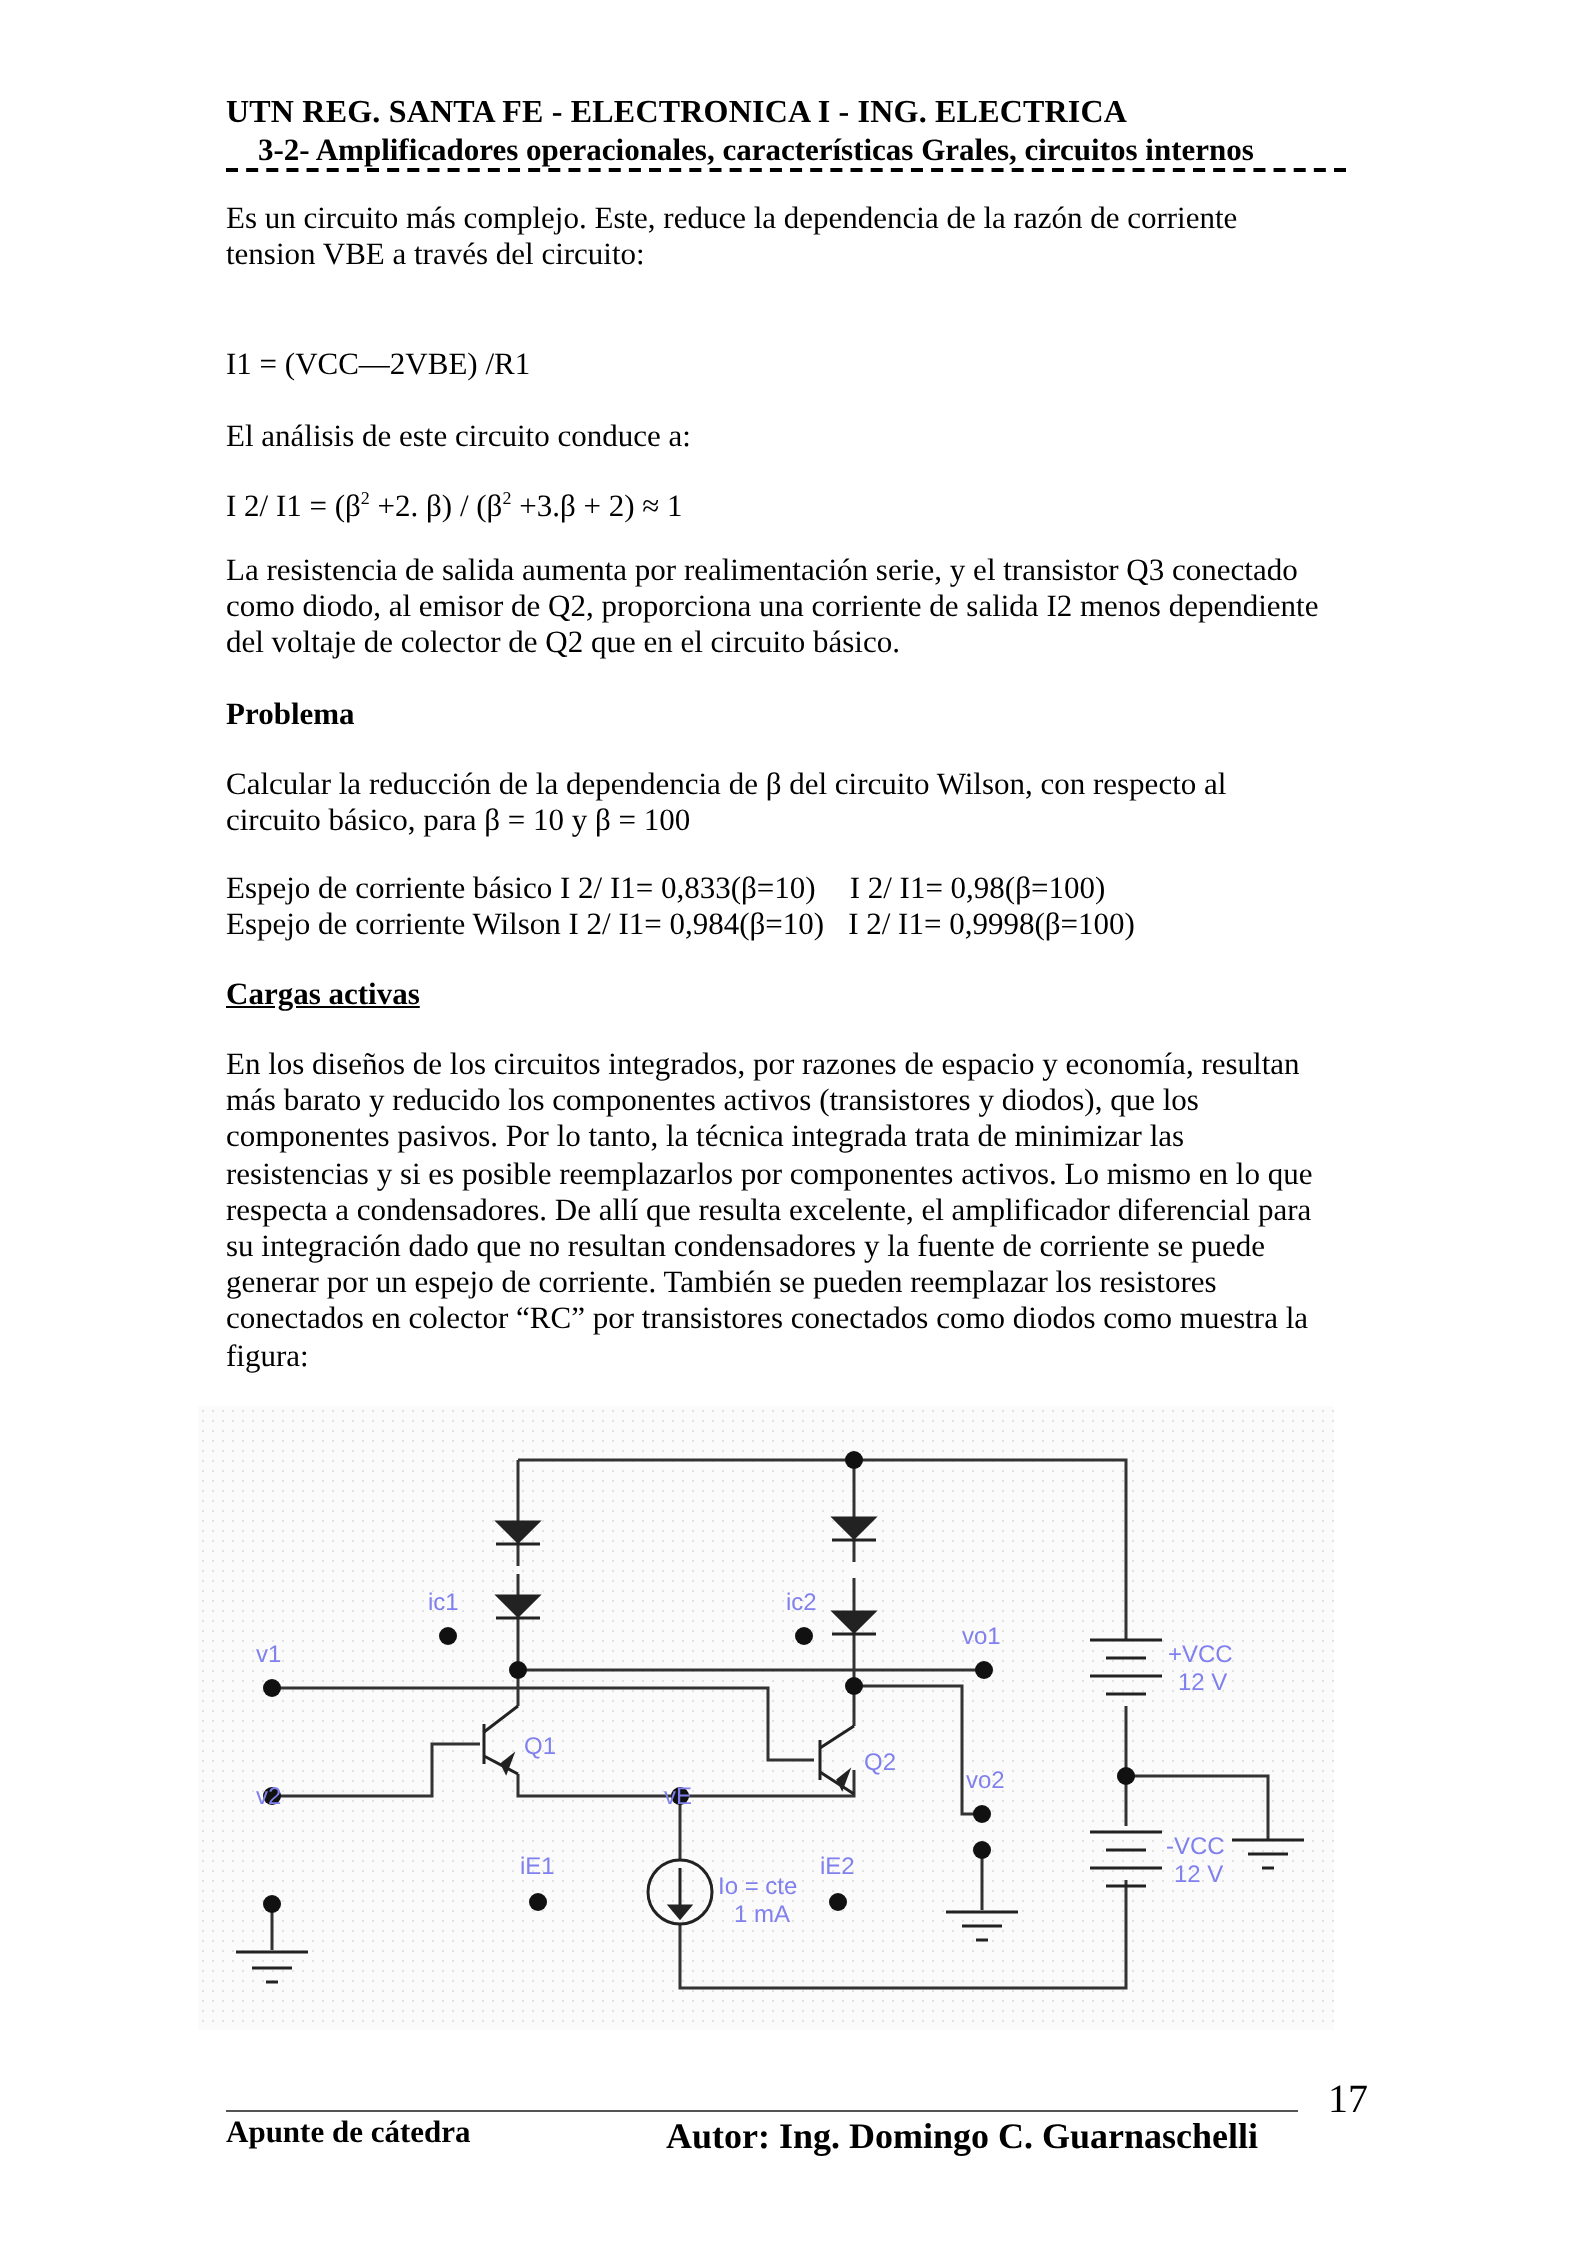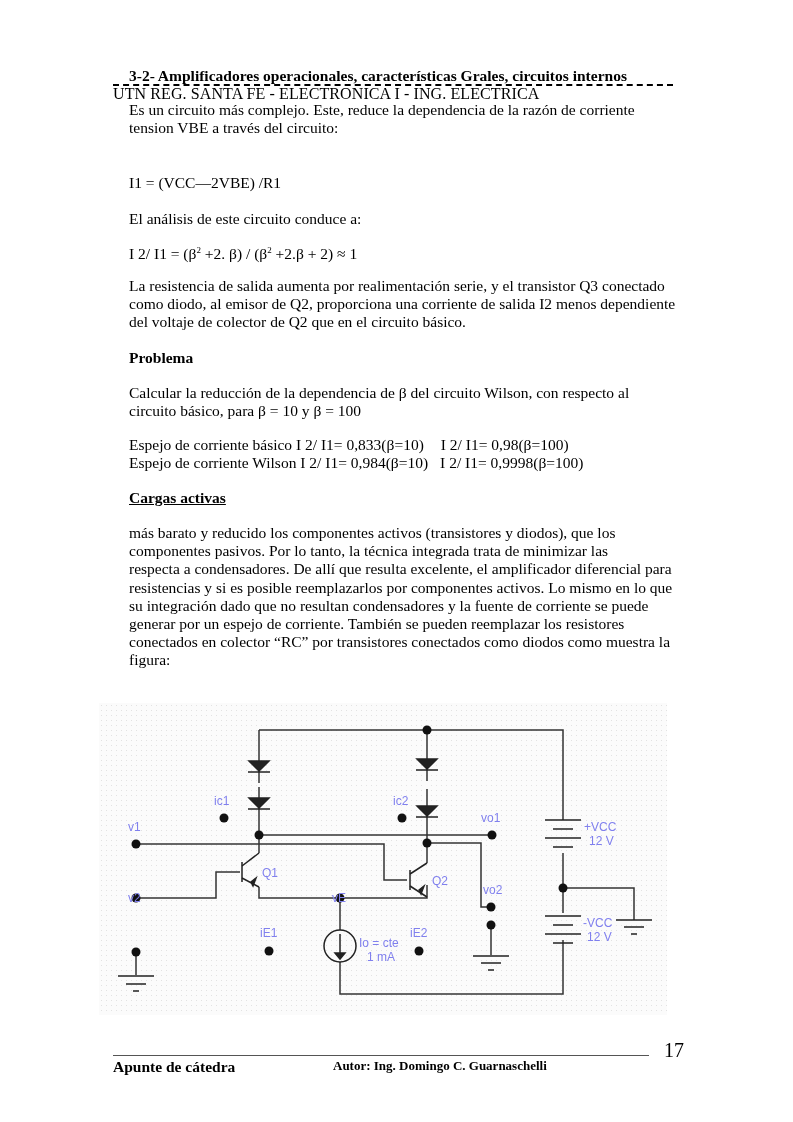--- a/index.html
+++ b/index.html
@@ -1,49 +1,49 @@
 <!DOCTYPE html>
 <html><head>
 <meta charset="utf-8">
 <style>
   html, body { margin: 0; padding: 0; background: #ffffff; }
   body { width: 793px; height: 1122px; position: relative; overflow: hidden;
          font-family: "Liberation Serif", serif; color: #000; }
-  .hdr1 { position: absolute; left: 113px; top: 48px; font-weight: normal; font-size: 16px; letter-spacing: 0.1px; white-space: nowrap; margin-top: 37px; }
+  .hdr1 { position: absolute; left: 113px; top: 48px; font-weight: bold; font-size: 16px; letter-spacing: 0.1px; white-space: nowrap; }
   .hdr2 { position: absolute; left: 129px; top: 67px; font-weight: bold; font-size: 15.5px; white-space: nowrap; }
   .dashes { position: absolute; left: 113px; top: 84px; width: 560px; height: 0; border-top: 2px dashed #000; }
-  .txt { position: absolute; left: 113px; font-size: 15.5px; line-height: 18.2px; white-space: nowrap; margin-left: 16px; }
+  .txt { position: absolute; left: 113px; font-size: 15.5px; line-height: 18.2px; white-space: nowrap; }
   .bold { font-weight: bold; }
   .u { text-decoration: underline; }
   sup { font-size: 9px; vertical-align: 6px; line-height: 0; }
   .figure { position: absolute; left: 99px; top: 703px; width: 568px; height: 312px;
             background-color: #fbfbfb;
             background-image: radial-gradient(#e2e2e2 0.6px, transparent 0.7px);
             background-size: 5px 5px; }
   .footline { position: absolute; left: 113px; top: 1055px; width: 536px; height: 0; border-top: 1px solid #555; }
   .pagenum { position: absolute; left: 664px; top: 1039px; font-size: 20px; }
   .foot-left { position: absolute; left: 113px; top: 1058px; font-weight: bold; font-size: 15.5px; }
-  .foot-right { position: absolute; left: 333px; top: 1058px; font-weight: bold; font-size: 13px; }
+  .foot-right { position: absolute; left: 333px; top: 1058px; font-weight: bold; font-size: 18px; }
   svg text { font-family: "Liberation Sans", sans-serif; }
 </style>
 </head>
 <body>
 
 <div class="hdr1">UTN REG. SANTA FE - ELECTRONICA I - ING. ELECTRICA</div>
 <div class="hdr2">3-2- Amplificadores operacionales, características Grales, circuitos internos</div>
 <div class="dashes"></div>
 
 <div class="txt" style="top:101px">
   <div>Es un circuito más complejo. Este, reduce la dependencia de la razón de corriente</div>
   <div>tension VBE a través del circuito:</div>
 </div>
 
 <div class="txt" style="top:174px">I1 = (VCC—2VBE) /R1</div>
 <div class="txt" style="top:210px">El análisis de este circuito conduce a:</div>
-<div class="txt" style="top:245px"><span>I 2/ I1 = (β</span><sup>2</sup><span> +2. β) / (β</span><sup>2</sup><span> +2.β + 2) ≈ 1</span></div>
+<div class="txt" style="top:245px"><span>I 2/ I1 = (β</span><sup>2</sup><span> +2. β) / (β</span><sup>2</sup><span> +3.β + 2) ≈ 1</span></div>
 
 <div class="txt" style="top:277px">
   <div>La resistencia de salida aumenta por realimentación serie, y el transistor Q3 conectado</div>
   <div>como diodo, al emisor de Q2, proporciona una corriente de salida I2 menos dependiente</div>
   <div>del voltaje de colector de Q2 que en el circuito básico.</div>
 </div>
 
 <div class="txt bold" style="top:349px">Problema</div>
 
 <div class="txt" style="top:384px">
@@ -52,24 +52,25 @@
 </div>
 
 <div class="txt" style="top:436px">
   <div><span>Espejo de corriente básico I 2/ I1= 0,833(β=10)</span><span style="display:inline-block;width:17px"></span><span>I 2/ I1= 0,98(β=100)</span></div>
   <div><span>Espejo de corriente Wilson I 2/ I1= 0,984(β=10)</span><span style="display:inline-block;width:12px"></span><span>I 2/ I1= 0,9998(β=100)</span></div>
 </div>
 
 <div class="txt bold u" style="top:489px">Cargas activas</div>
 
 <div class="txt" style="top:524px">
+  <div>En los diseños de los circuitos integrados, por razones de espacio y economía, resultan</div>
   <div>más barato y reducido los componentes activos (transistores y diodos), que los</div>
   <div>componentes pasivos. Por lo tanto, la técnica integrada trata de minimizar las</div>
+  <div>resistencias y si es posible reemplazarlos por componentes activos. Lo mismo en lo que</div>
   <div>respecta a condensadores. De allí que resulta excelente, el amplificador diferencial para</div>
-  <div>resistencias y si es posible reemplazarlos por componentes activos. Lo mismo en lo que</div>
   <div>su integración dado que no resultan condensadores y la fuente de corriente se puede</div>
   <div>generar por un espejo de corriente. También se pueden reemplazar los resistores</div>
   <div>conectados en colector “RC” por transistores conectados como diodos como muestra la</div>
   <div>figura:</div>
 </div>
 
 <div class="figure">
   <svg width="568" height="312" viewBox="113 703 568 312">
     <g stroke="#333" stroke-width="1.5" fill="none">
 

